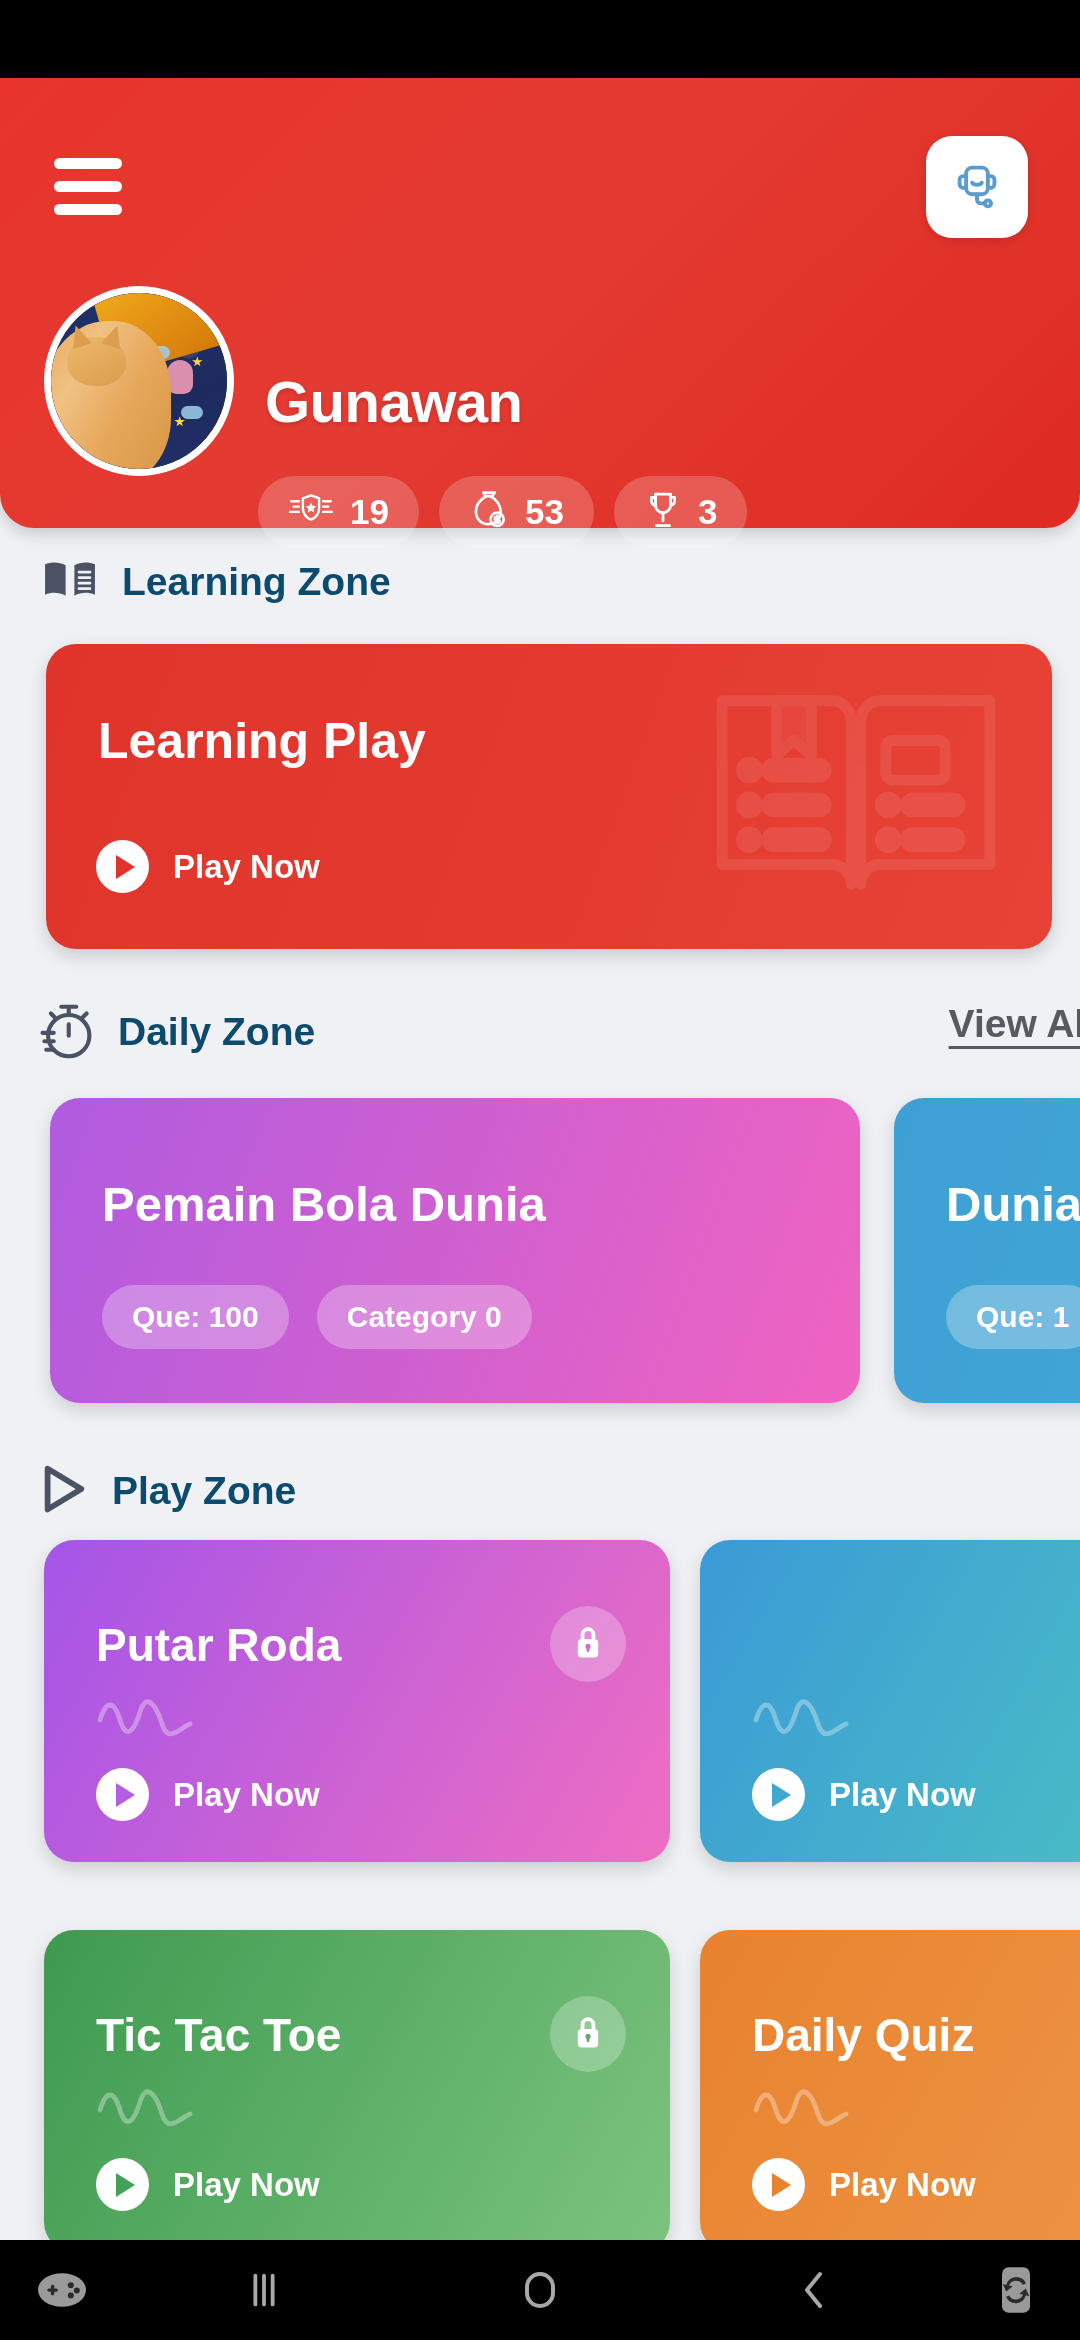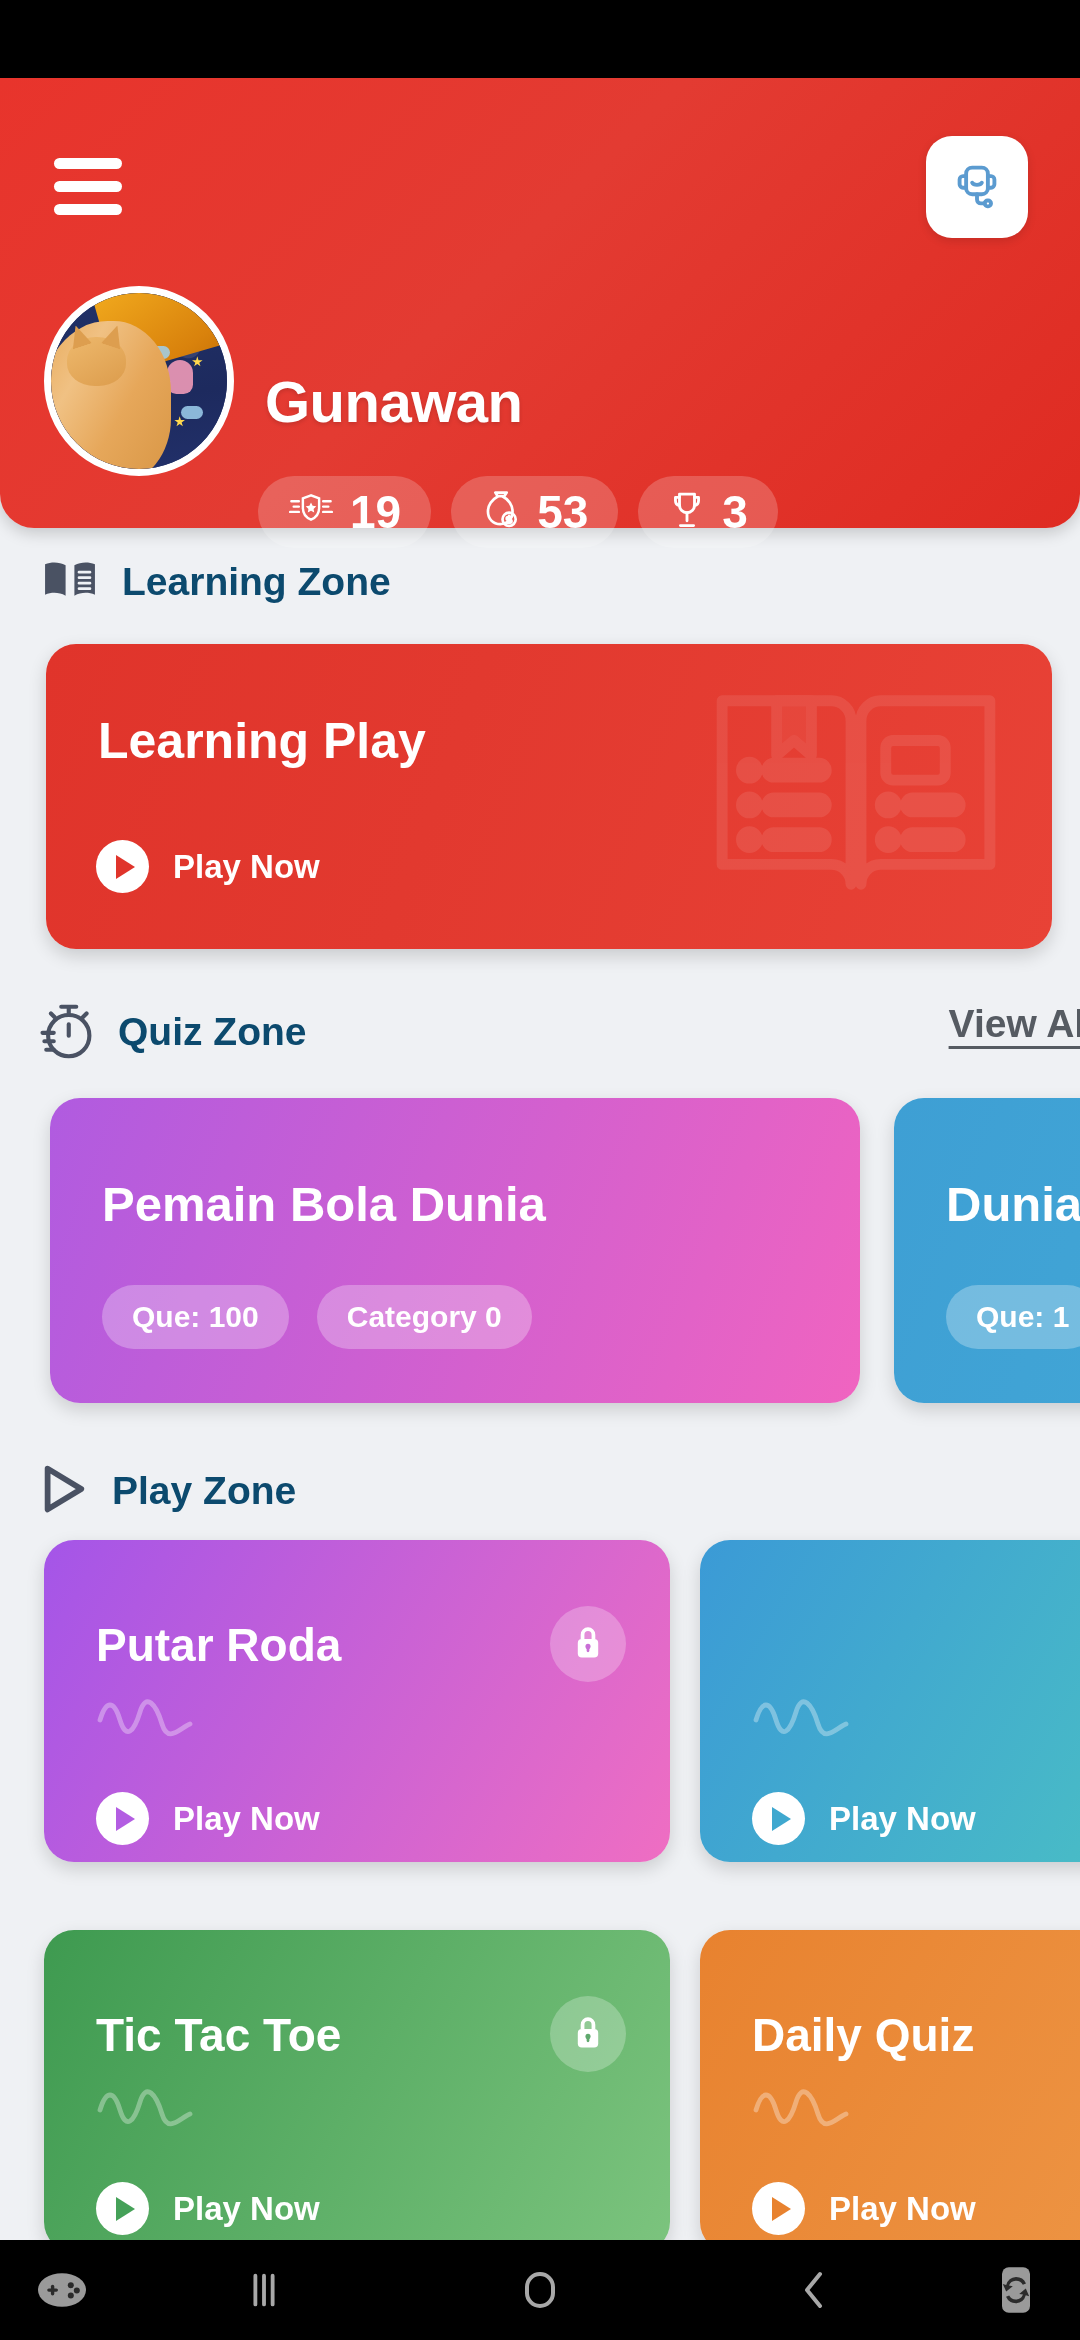--- a/index.html
+++ b/index.html
@@ -52,36 +52,36 @@
       background:linear-gradient(150deg,#eeb96d,#dc9c4c); border-radius:48% 48% 46% 46%; }
   .avatar .cat-ear { position:absolute; width:20px; height:22px; background:#dd9e4f;
       clip-path:polygon(0 100%,50% 0,100% 100%); }
 
   .uname { position:absolute; left:265px; top:290px; color:#fff; font-size:58px; font-weight:bold;
       letter-spacing:-.5px; text-shadow:0 2px 4px rgba(0,0,0,.14); }
 
   .stats { position:absolute; left:258px; top:398px; display:flex; gap:20px; }
   .stat { display:flex; align-items:center; gap:16px; height:72px; padding:0 30px;
       background:rgba(255,255,255,.20); border-radius:36px; cursor:pointer; }
-  .stat .val { color:#fff; font-size:46px; font-weight:bold; }
+  .stat .val { color:#fff; font-size:35px; font-weight:bold; }
 
   
   .sec { position:absolute; display:flex; align-items:center; gap:24px; }
   .sec .t { font-size:39px; font-weight:bold; color:#0c4a6e; }
   .view-all { position:absolute; font-size:39px; font-weight:bold; color:#565b62;
       text-decoration:underline; text-underline-offset:9px; cursor:pointer; }
 
   
   .learn-card {
     position:absolute; left:46px; top:644px; width:1006px; height:305px; border-radius:30px;
     background:linear-gradient(110deg,#e0342b 0%, #e2392f 40%, #e84236 100%);
     box-shadow:0 7px 18px rgba(0,0,0,.16); overflow:hidden; cursor:pointer;
   }
   .learn-card .title { position:absolute; left:52px; top:68px; color:#fff; font-size:50px; font-weight:bold; }
-  .play-row { display:flex; align-items:center; gap:24px;margin-top:24px; }
+  .play-row { display:flex; align-items:center; gap:24px; }
   .play-circle { width:53px; height:53px; border-radius:50%; background:#fff; display:flex; align-items:center; justify-content:center; }
   .play-circle i { display:block; width:0; height:0; border-left:19px solid #e0342b;
       border-top:12px solid transparent; border-bottom:12px solid transparent; margin-left:6px; }
   .play-label { color:#fff; font-size:33px; font-weight:bold; }
   .learn-card .play-row { position:absolute; left:50px; bottom:56px; }
   .learn-card .watermark { position:absolute; right:46px; top:32px; opacity:.09; }
 
   
   .quiz-strip { position:absolute; left:6px; top:1098px; width:1080px; height:280px; }
   .quiz-card { position:absolute; top:0; height:305px; border-radius:30px; overflow:hidden;
@@ -239,21 +239,21 @@
   <div class="sec" style="left:36px; top:1000px;">
     <span>
       <svg width="58" height="60" viewBox="0 0 30 32" fill="none" stroke="#4a5263" stroke-width="2.2" stroke-linecap="round" stroke-linejoin="round">
         <circle cx="17" cy="19" r="11"></circle>
         <path d="M13 3.6h8M17 3.6v3.4"></path>
         <path d="M24.5 9.2l2-2M9.5 9.2l-2-2"></path>
         <path d="M17 13v6"></path>
         <path d="M3 17.5h6M4 22h5M5 26.5h4"></path>
       </svg>
     </span>
-    <span class="t">Quiz Zone</span>
+    <span class="t">Daily Zone</span>
   </div>
   <div class="view-all" style="right:-16px; top:1002px;">View All</div>
 
   <div class="quiz-strip">
     <div class="quiz-card" id="qc0" style="left: 44px; width: 810px; background: linear-gradient(110deg, rgb(176, 91, 224) 0%, rgb(240, 100, 192) 100%);">
       <div class="qt">Pemain Bola Dunia</div>
       <div class="quiz-pills">
         <span class="pill">Que: 100</span>
         <span class="pill">Category 0</span>
       </div>

